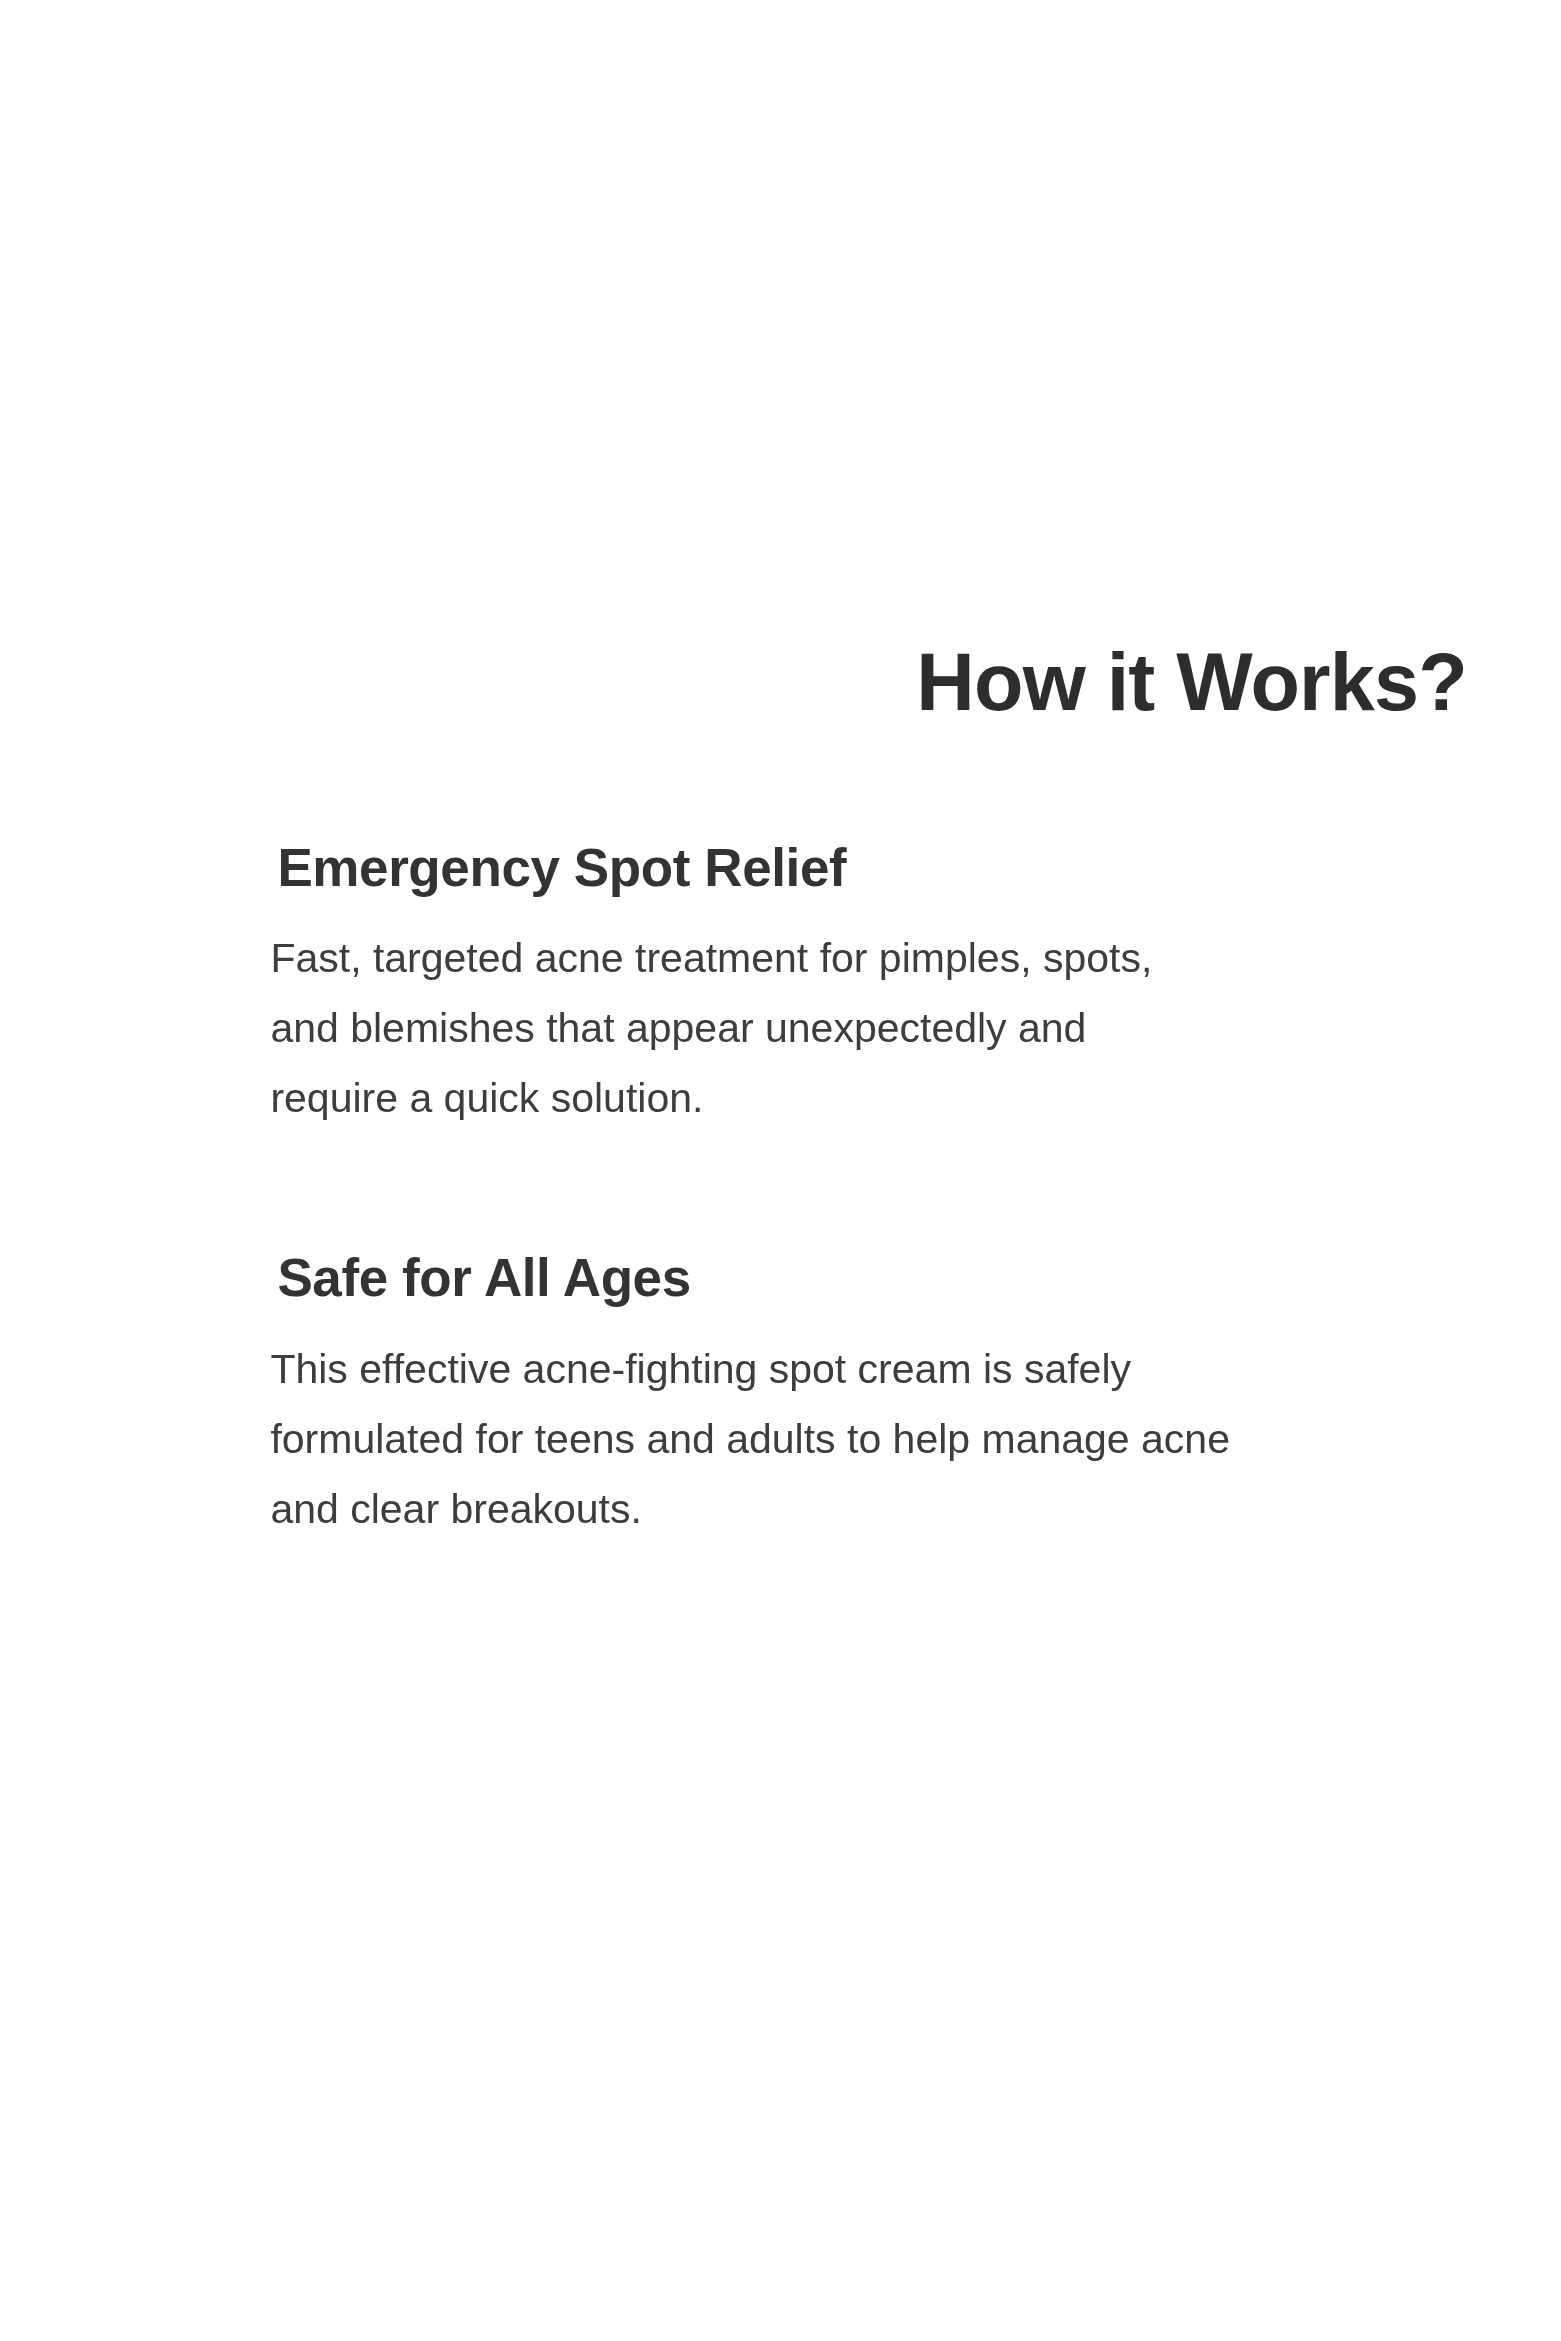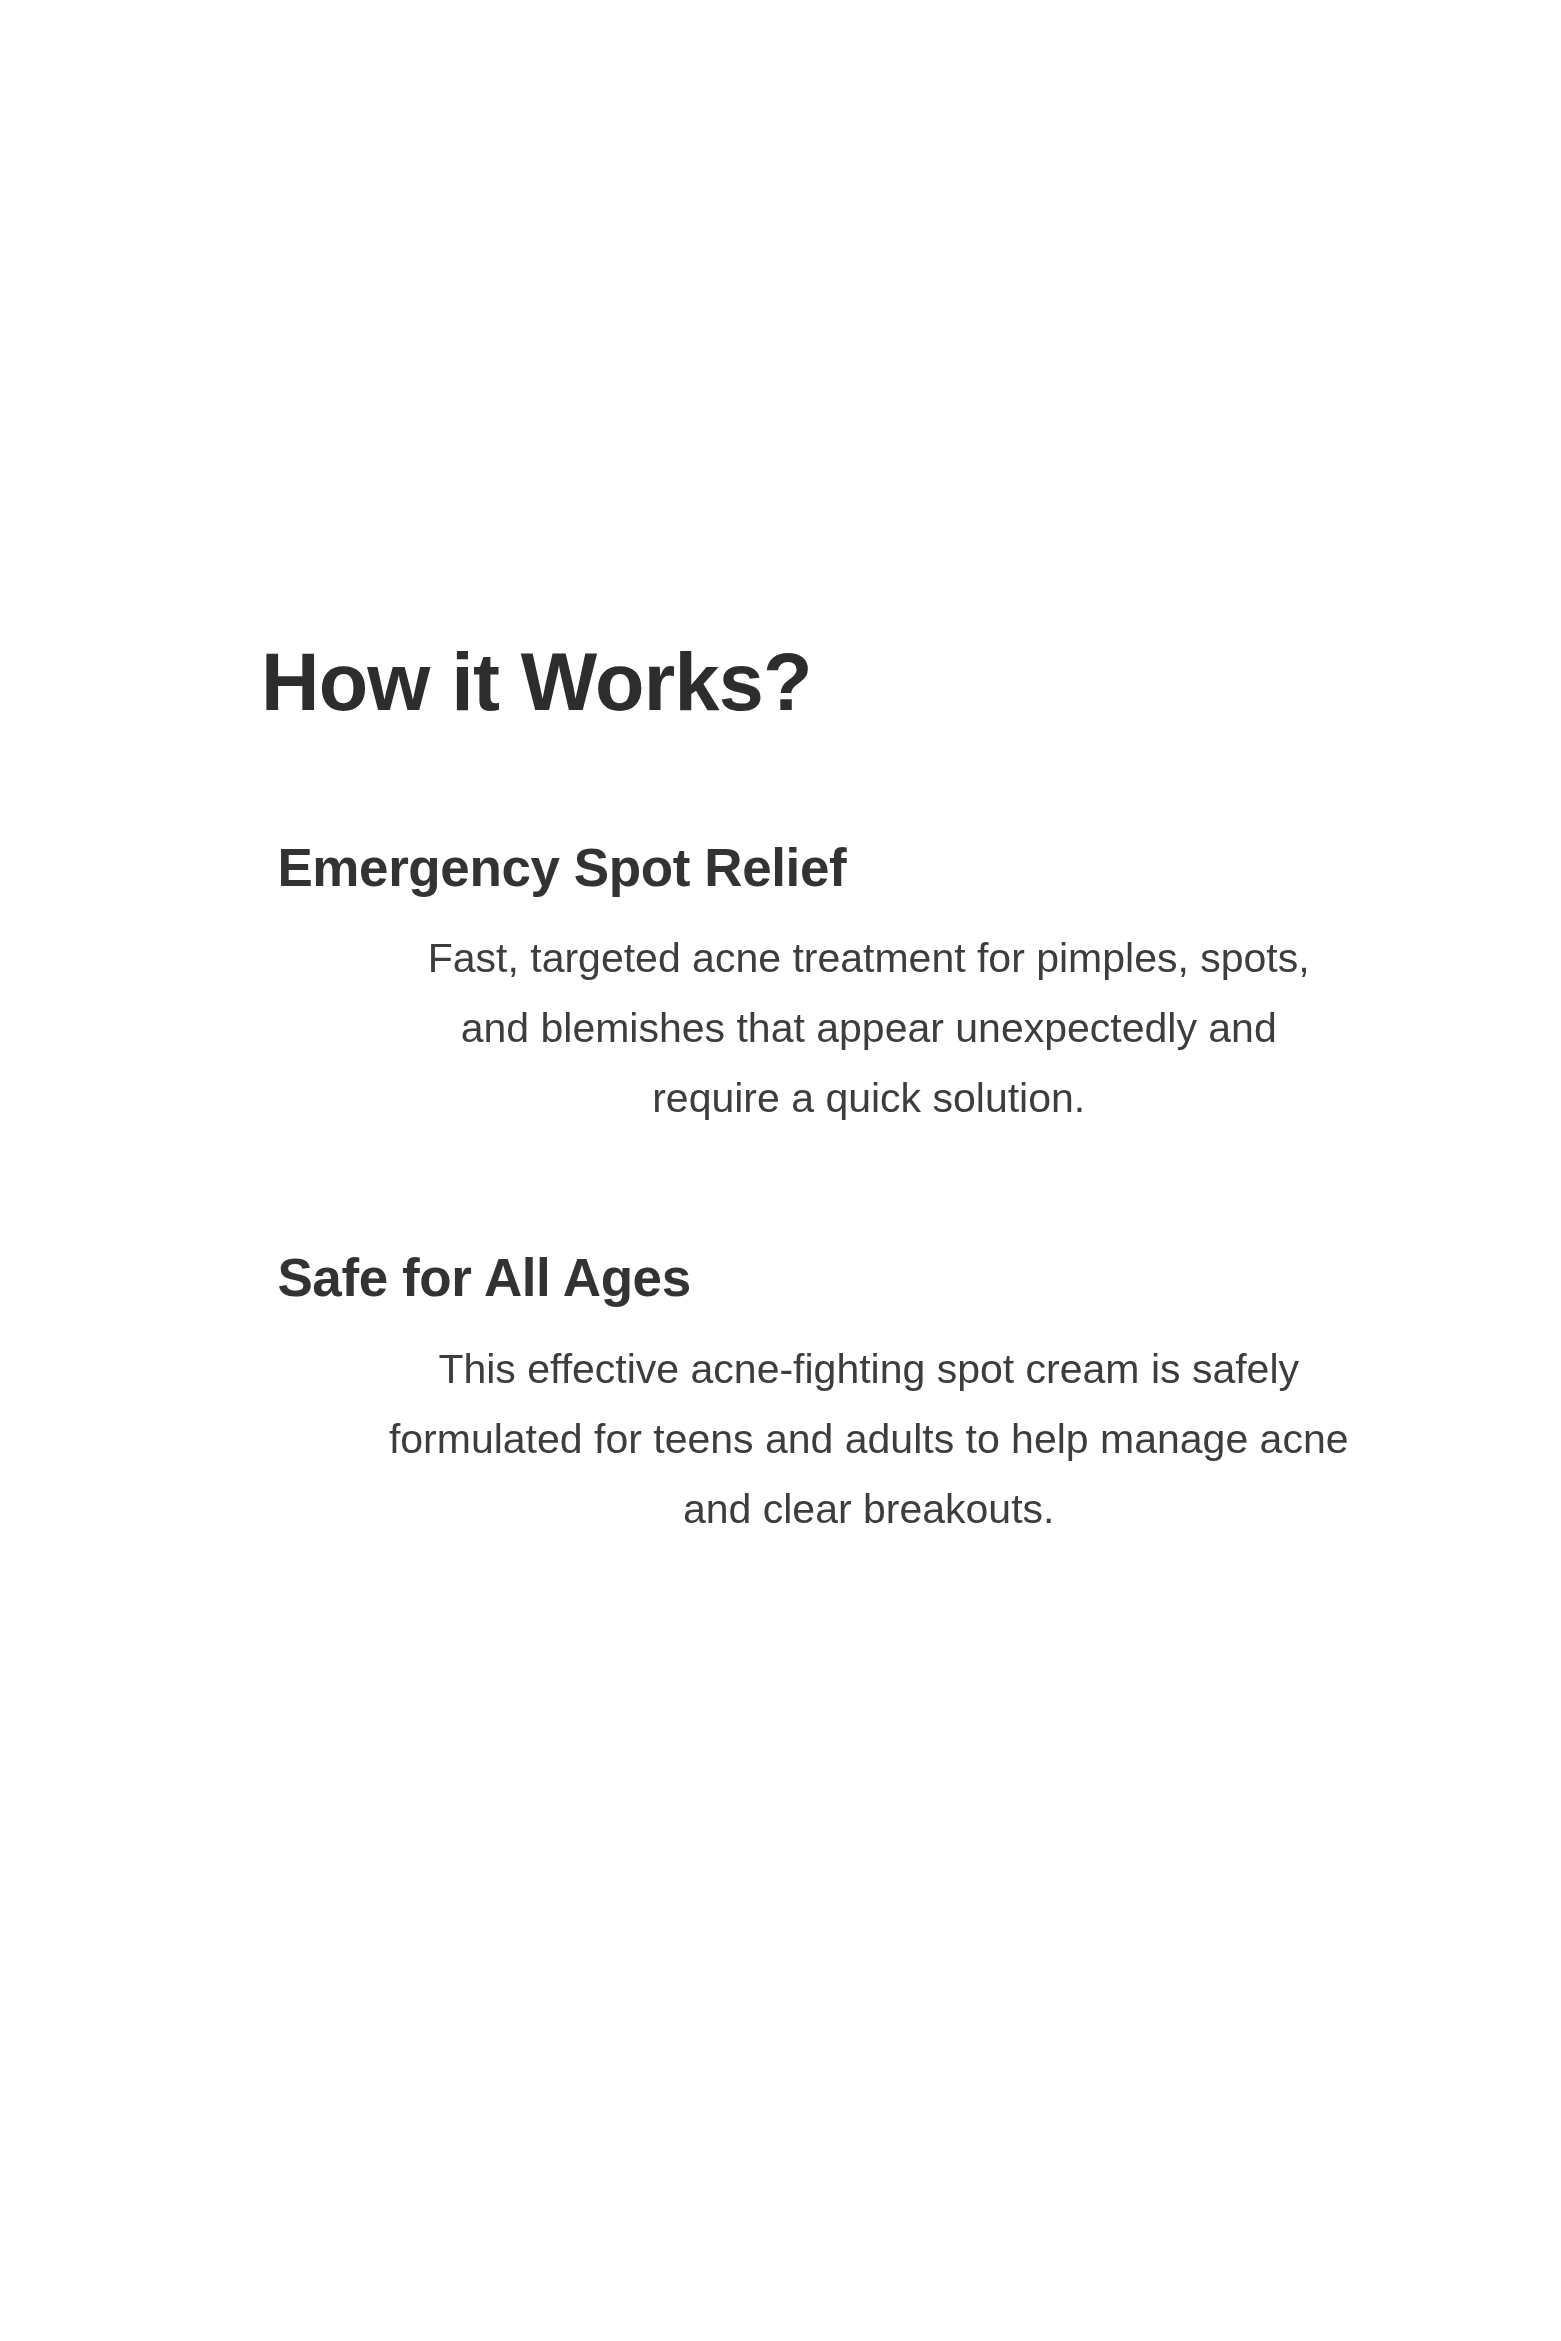--- a/index.html
+++ b/index.html
@@ -17,39 +17,39 @@
     box-sizing: border-box;
     padding: 642px 94px 0 261px;
   }
   .page-title {
     margin: 0;
     font-size: 81px;
     line-height: 81px;
     font-weight: 700;
     letter-spacing: -0.8px;
     color: #2d2d2d;
+    text-align: right;
   }
   .how-section {
     margin: 113px 0 0 9.4px;
   }
   .section-title {
     margin: 7px;
     font-size: 53px;
     line-height: 64px;
     font-weight: 700;
     letter-spacing: -0.4px;
     color: #333333;
   }
   .section-body {
     margin: 23.4px 0 0 0;
     font-size: 41px;
     line-height: 70px;
     font-weight: 400;
     color: #3d3d3d;
-    text-align: center;
   }
   .body-line {
     white-space: nowrap;
   }
 </style>
 </head>
 <body>
 
 <div class="content">
 

